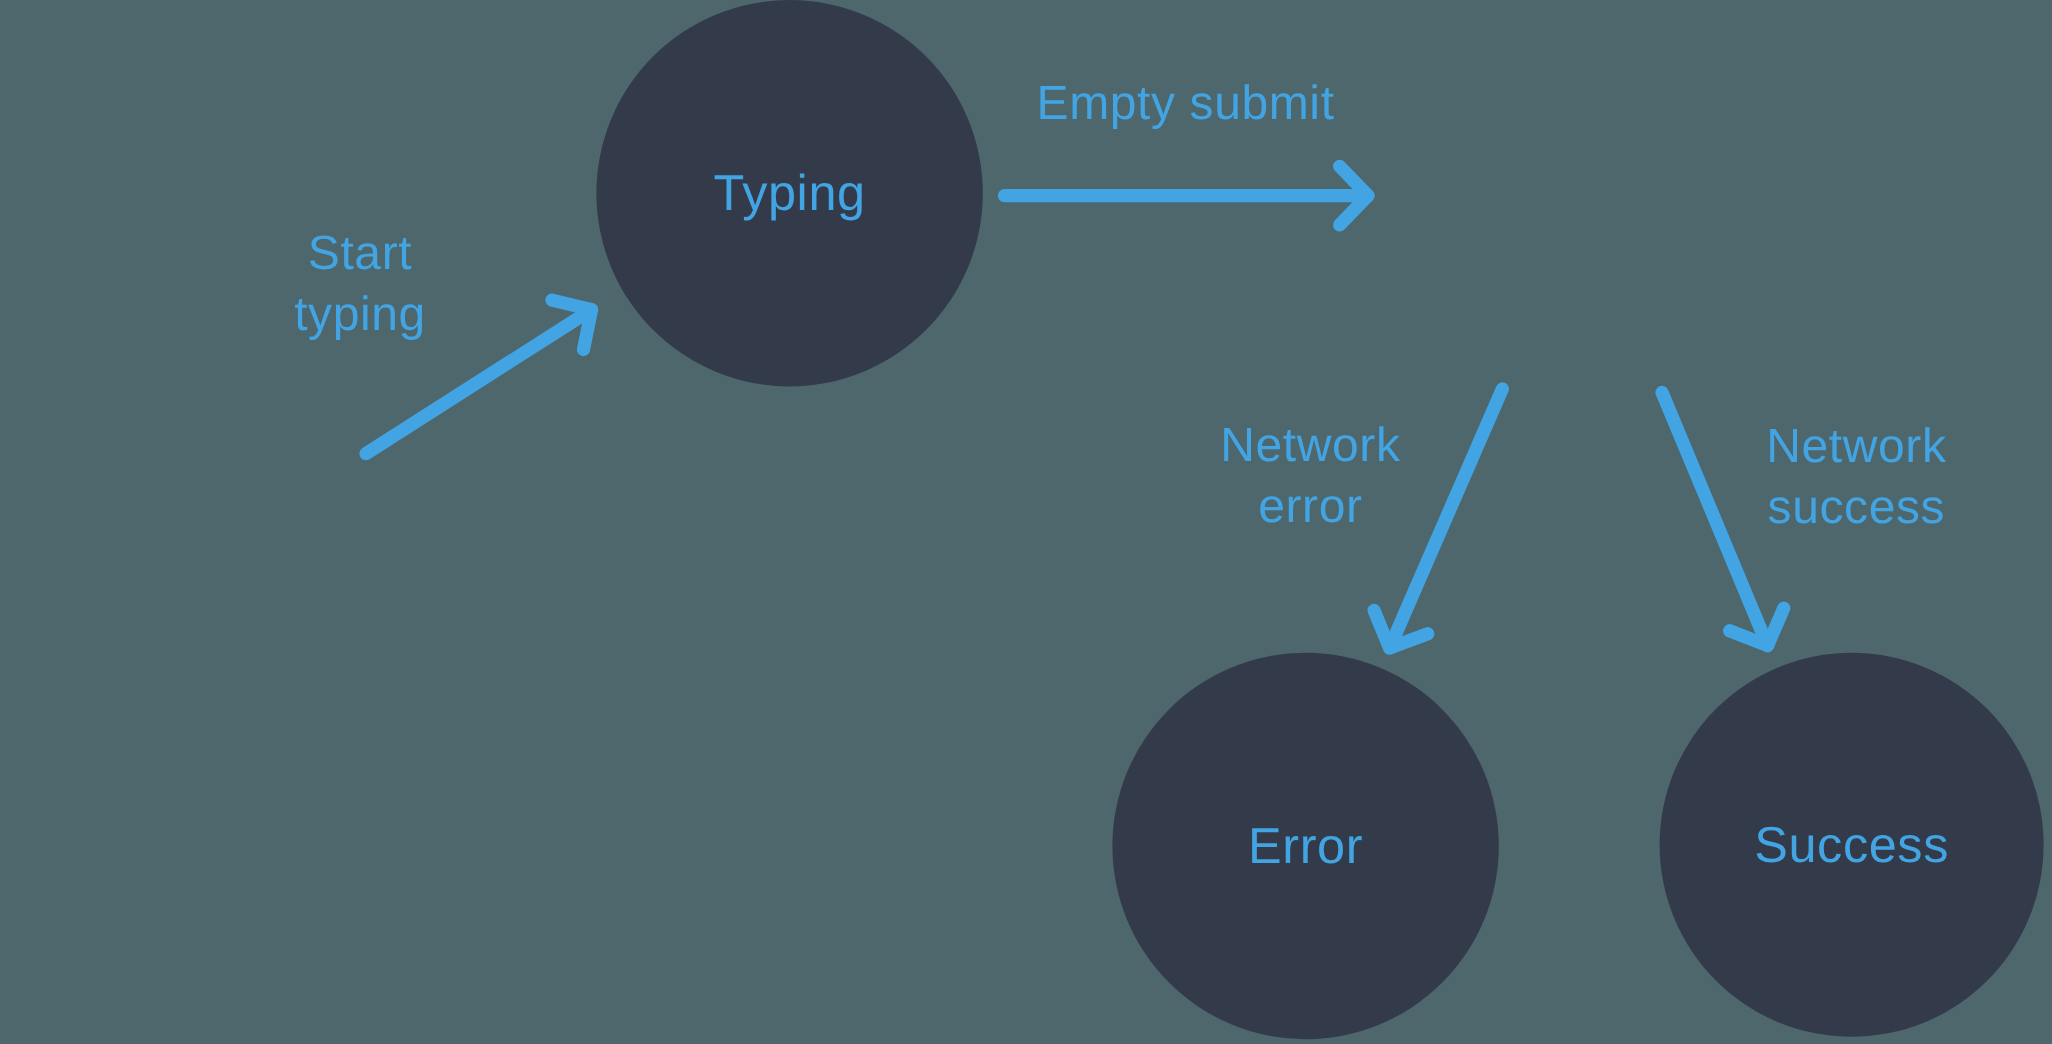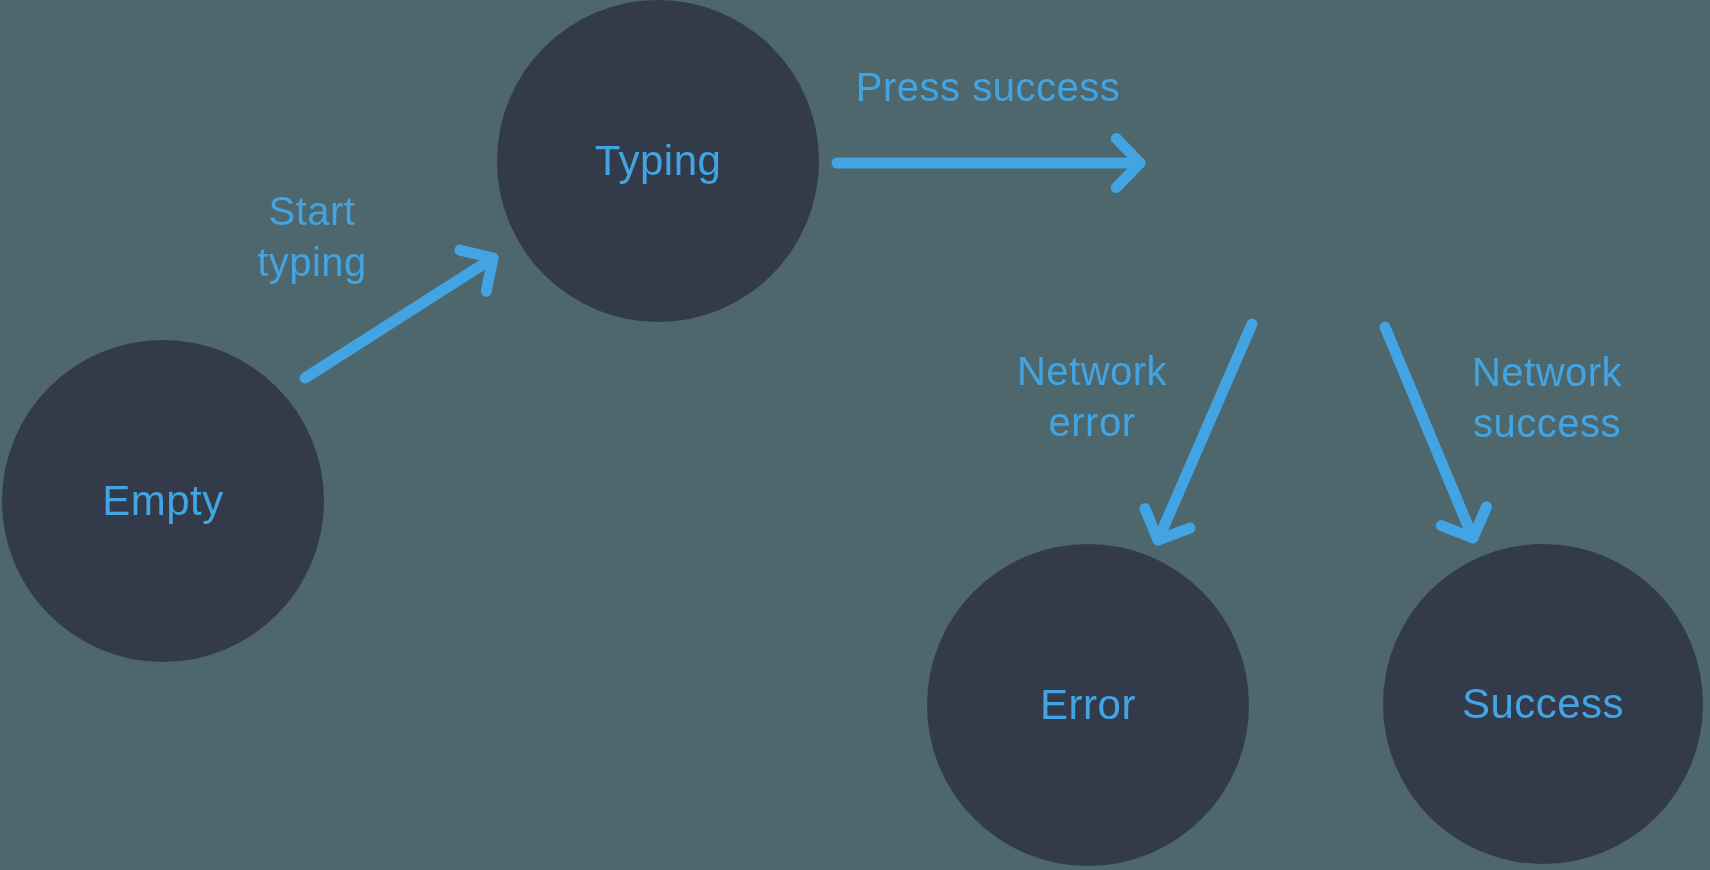--- a/index.html
+++ b/index.html
@@ -59,38 +59,35 @@
       <line x1="305" y1="378" x2="493" y2="258" stroke="#42a4e2" stroke-width="11" stroke-linecap="round"></line>
       <polyline points="486.2505697895362,291.3233430470906 493,258 459.932508350501,250.09171345926868" fill="none" stroke="#42a4e2" stroke-width="11" stroke-linecap="round" stroke-linejoin="round"></polyline>
       <line x1="837" y1="163" x2="1140" y2="163" stroke="#42a4e2" stroke-width="11" stroke-linecap="round"></line>
       <polyline points="1116.381615404394,187.45755321151415 1140,163 1116.381615404394,138.54244678848585" fill="none" stroke="#42a4e2" stroke-width="11" stroke-linecap="round" stroke-linejoin="round"></polyline>
       <line x1="1252" y1="324" x2="1158" y2="540" stroke="#42a4e2" stroke-width="11" stroke-linecap="round"></line>
       <polyline points="1144.9986112674312,508.5840185411209 1158,540 1189.850585615006,528.1029333034913" fill="none" stroke="#42a4e2" stroke-width="11" stroke-linecap="round" stroke-linejoin="round"></polyline>
       <line x1="1385" y1="327" x2="1473" y2="538" stroke="#42a4e2" stroke-width="11" stroke-linecap="round"></line>
       <polyline points="1441.3356342162037,525.6158189810569 1473,538 1486.4817073397342,506.78712497693044" fill="none" stroke="#42a4e2" stroke-width="11" stroke-linecap="round" stroke-linejoin="round"></polyline>
     </svg>
 
-  <div class="node" style="left: 2px; top: 340px; width: 322px; height: 322px;">
-    <span class="node-label">Empty</span>
-  </div>
 
   <div class="node" style="left: 497px; top: 0px; width: 322px; height: 322px;">
     <span class="node-label">Typing</span>
   </div>
 
 
   <div class="node" style="left: 927px; top: 544px; width: 322px; height: 322px;">
     <span class="node-label">Error</span>
   </div>
 
   <div class="node" style="left: 1383px; top: 544px; width: 320px; height: 320px;">
     <span class="node-label">Success</span>
   </div>
 
-  <div class="edge-label" style="left: 312px; top: 237px;">Start
+  <div class="edge-label" style="left: 300px; top: 237px;">Start
 typing</div>
-  <div class="edge-label" style="left: 988px; top: 87px;">Press success</div>
+  <div class="edge-label" style="left: 988px; top: 87px;">Empty submit</div>
   <div class="edge-label" style="left: 1092px; top: 397px;">Network
 error</div>
   <div class="edge-label" style="left: 1547px; top: 398px;">Network
 success</div>
 
 </div>
 
 </body></html>

